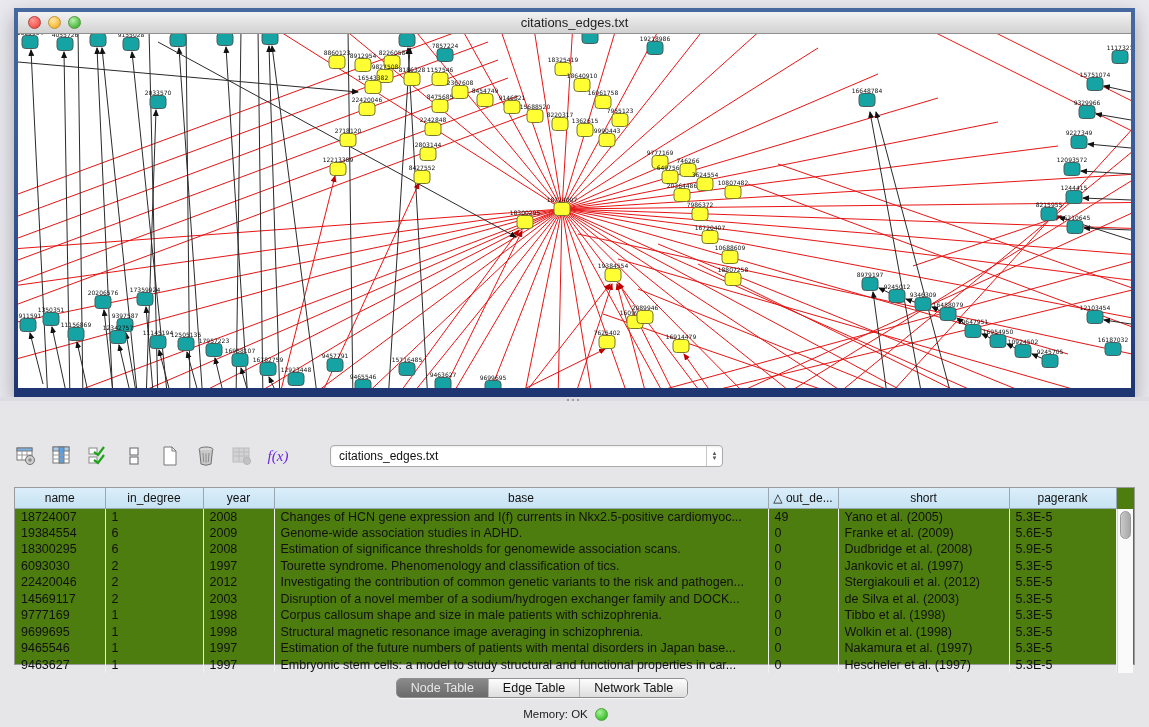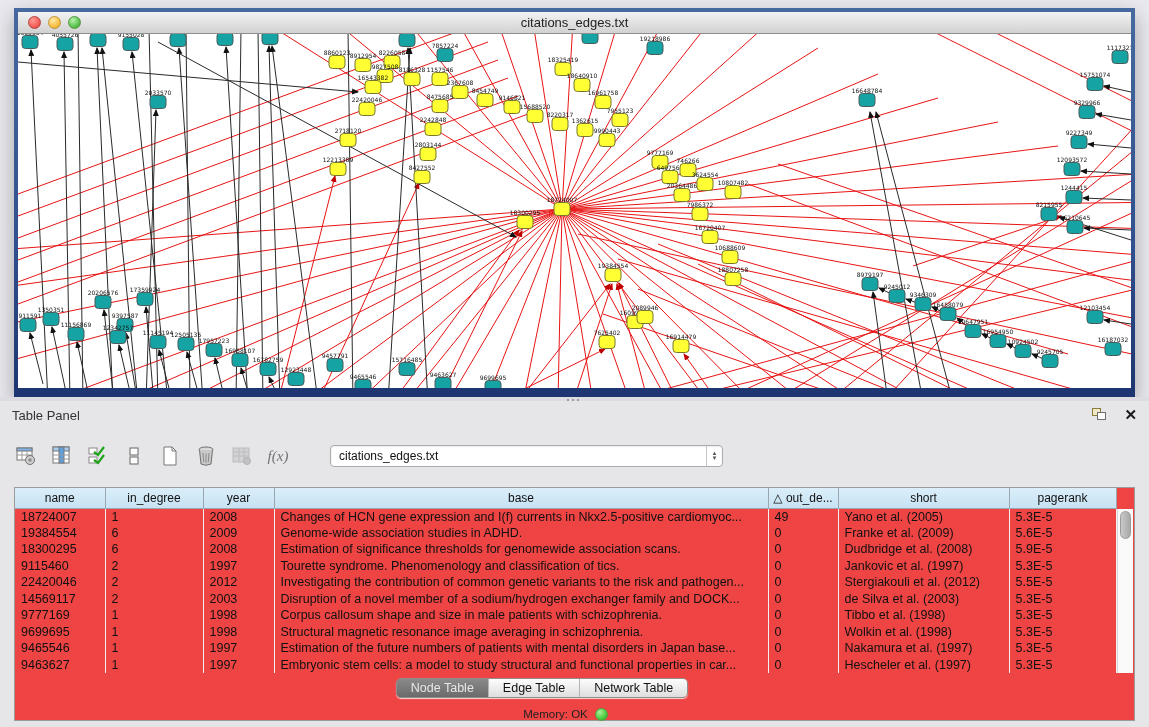--- a/index.html
+++ b/index.html
@@ -39,22 +39,22 @@
   .close-icon { font-size:15px; font-weight:bold; color:#1a1a1a; cursor:pointer; line-height:14px; }
 
   .toolbar { position:absolute; left:14px; top:40px; height:30px; display:flex; align-items:center; gap:12px; }
   .tbtn { width:24px; height:24px; display:flex; align-items:center; justify-content:center; cursor:pointer; }
   .combo { margin-left:28px; width:393px; height:22px; background:#fff; border:1px solid #ababab;
     border-radius:4px; display:flex; align-items:center; box-shadow:inset 0 1px 2px rgba(0,0,0,.08); }
   .combo .val { flex:1; font-size:12px; color:#111; padding-left:8px; }
   .combo .step { width:16px; height:100%; border-left:1px solid #c6c6c6; display:flex; flex-direction:column;
     align-items:center; justify-content:center; color:#555; font-size:6px; line-height:5px; }
 
-  .tablewrap { position:absolute; left:14px; top:86px; width:1121px; height:234px;
-    background:#ef4444; border:1px solid #9b9b9b; }
+  .tablewrap { position:absolute; left:14px; top:86px; width:1121px; height:178px;
+    background:#4d7c0f; border:1px solid #9b9b9b; }
   table.grid { border-collapse:collapse; table-layout:fixed; width:1101px; }
   table.grid th { height:20px; background:linear-gradient(#dbeefa,#c6e2f2); border:1px solid #9aa7b0;
     border-top:none; font-size:12px; font-weight:normal; color:#111; overflow:hidden; white-space:nowrap; }
   table.grid th:first-child { border-left:none; }
   table.grid td { height:16.5px; font-size:12.5px; color:#111; padding:0 4px 0 6px;
     overflow:hidden; white-space:nowrap; border-right:1px solid #f1f1f1; }
   .vscroll { position:absolute; right:1px; top:21px; width:16px; height:164px; background:#fafafa; border-left:1px solid #d8d8d8; }
   .vthumb { position:absolute; left:2px; top:2px; width:11px; height:28px; border-radius:6px;
     background:linear-gradient(90deg,#c9c9c9,#a8a8a8); border:1px solid #9a9a9a; }
 
@@ -597,29 +597,20 @@
 </div>
 
 <div class="divider"></div>
 <div class="grip">
     <i></i>
     <i></i>
     <i></i>
   </div>
 
 <div class="panel">
-  <div class="panel-header">
-    <span class="panel-title">Table Panel</span>
-    <span class="spacer"></span>
-    <span class="float-icon">
-        <span class="b1"></span>
-        <span class="b2"></span>
-      </span>
-    <span class="close-icon">✕</span>
-  </div>
 
   <div class="toolbar">
     <span class="tbtn">
       <svg width="22" height="22">
           <rect x="2" y="3" width="15" height="12" fill="#fff" stroke="#777"></rect>
           <rect x="2" y="3" width="15" height="3" fill="#7fb2e5" stroke="#777"></rect>
           <line x1="7" y1="6" x2="7" y2="15" stroke="#999"></line>
           <line x1="12" y1="6" x2="12" y2="15" stroke="#999"></line>
           <line x1="2" y1="10" x2="17" y2="10" stroke="#999"></line>
           <circle cx="15" cy="15" r="4.5" fill="#cfcfcf" stroke="#707070"></circle>
@@ -667,21 +658,21 @@
     <span class="tbtn">
       <svg width="22" height="22" opacity="0.45">
           <rect x="2" y="3" width="16" height="14" fill="#bdbdbd" stroke="#8a8a8a"></rect>
           <line x1="2" y1="7" x2="18" y2="7" stroke="#8a8a8a"></line>
           <line x1="2" y1="11" x2="18" y2="11" stroke="#8a8a8a"></line>
           <line x1="8" y1="3" x2="8" y2="17" stroke="#8a8a8a"></line>
           <line x1="13" y1="3" x2="13" y2="17" stroke="#8a8a8a"></line>
           <circle cx="16" cy="16" r="3.5" fill="#9a9a9a" stroke="#777"></circle>
         </svg>
     </span>
-    <span class="tbtn" style="font-family:'Liberation Serif',serif; font-style:italic; font-size:15px; color:#737373;">f(x)</span>
+    <span class="tbtn" style="font-family:'Liberation Serif',serif; font-style:italic; font-size:15px; color:#6d28d9;">f(x)</span>
     <span class="combo">
       <span class="val">citations_edges.txt</span>
       <span class="step">▲<br>▼</span>
     </span>
   </div>
 
   <div class="tablewrap">
     <table class="grid">
       <colgroup>
         <col style="width:90px">
@@ -725,21 +716,21 @@
           <tr>
             <td>18300295</td>
             <td>6</td>
             <td>2008</td>
             <td>Estimation of significance thresholds for genomewide association scans.</td>
             <td>0</td>
             <td>Dudbridge et al. (2008)</td>
             <td>5.9E-5</td>
           </tr>
           <tr>
-            <td>9115460</td>
+            <td>6093030</td>
             <td>2</td>
             <td>1997</td>
             <td>Tourette syndrome. Phenomenology and classification of tics.</td>
             <td>0</td>
             <td>Jankovic et al. (1997)</td>
             <td>5.3E-5</td>
           </tr>
           <tr>
             <td>22420046</td>
             <td>2</td>

